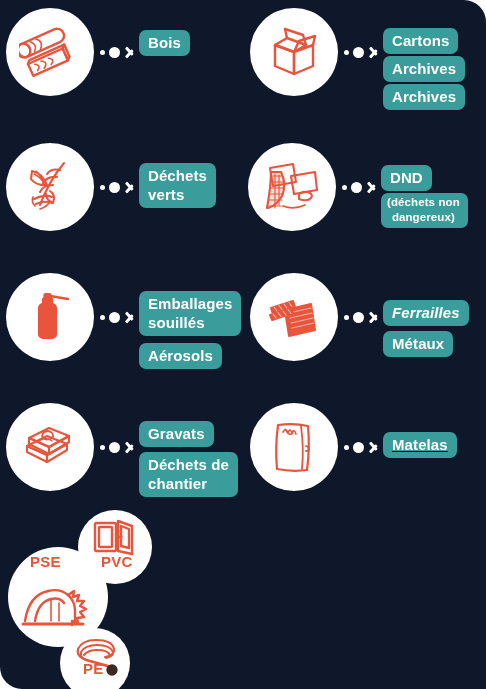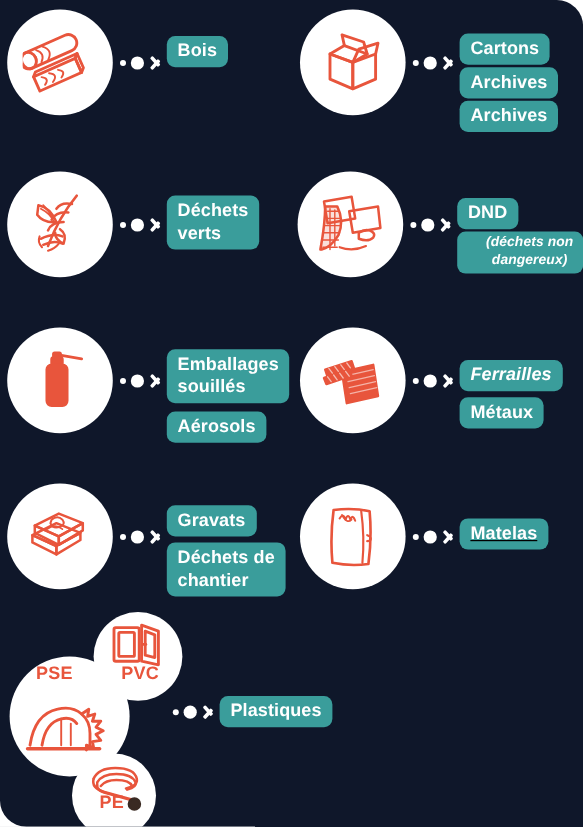--- a/index.html
+++ b/index.html
@@ -64,22 +64,21 @@
     padding:3px 9px 4px 9px;
     border-radius:7px;
     margin-bottom:3px;
     white-space:pre-line;
     letter-spacing:.1px;
   }
   .pill.sub{
     font-size:11.5px;
     line-height:15px;
     font-weight:700;
-    padding:2px 8px 3px 24px;
-    font-style:italic;
+    padding:2px 8px 3px 6px;
   }
   .pill.tight{margin-bottom:2px;}
 
   
   #plastics{position:absolute;left:0;top:505px;width:486px;height:184px;}
   .pdisc{
     position:absolute;border-radius:50%;background:#ffffff;
     display:flex;align-items:center;justify-content:center;
   }
   .ptag{
@@ -307,24 +306,16 @@
         <path d="M10 14 q4 -9 18 -9 q16 0 18 9 q1 6 -9 8"></path>
         <path d="M13 17 q4 -7 16 -7 q13 0 16 7 q1 4 -7 6"></path>
         <path d="M16 20 q4 -5 13 -5 q11 0 13 5"></path>
         <path d="M10 14 q-2 8 9 11 l22 6"></path>
         <path d="M13 18 q-1 6 8 8 l21 6"></path>
         <circle cx="44" cy="35" r="4.6" fill="#3a2a22" stroke="#3a2a22"></circle>
       </svg>
     </div>
     <div class="ptag" style="left:83px;top:155px;">PE</div>
 
-    <div class="prow" style="left:138px;top:75px;">
-      <div class="arrow" style="height:auto;">
-        <span class="d1"></span>
-        <span class="d2"></span>
-        <span class="chev"></span>
-      </div>
-      <span class="pill" style="margin-bottom:0;">Plastiques</span>
-    </div>
 
   </div>
 
 </div>
 
 </body></html>

